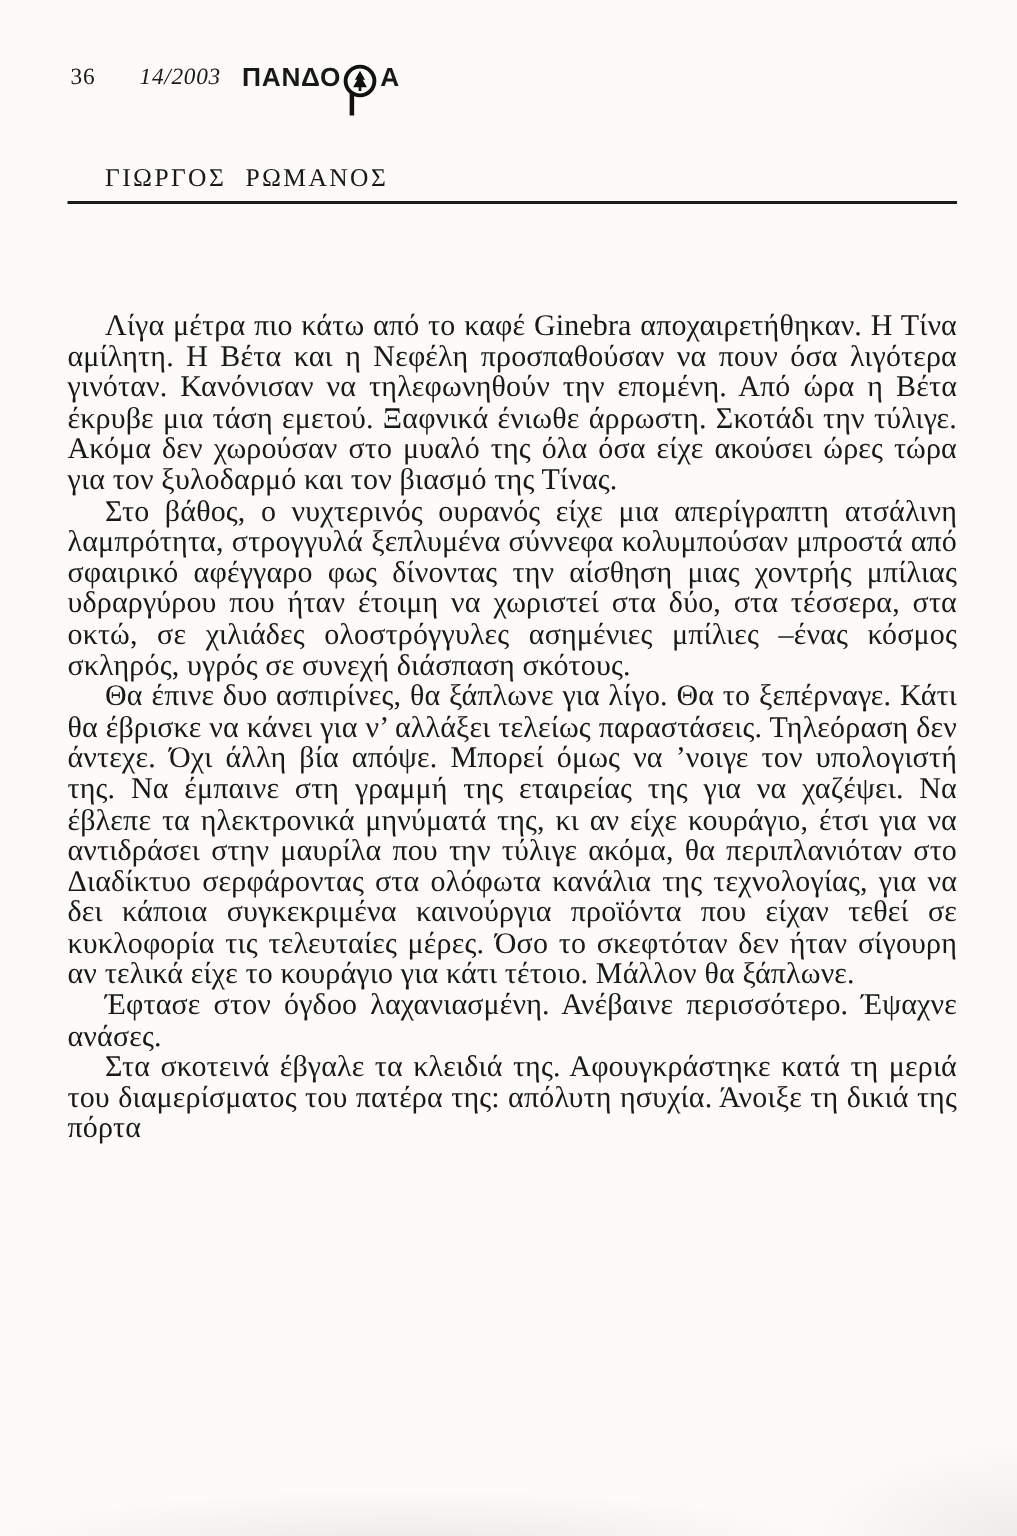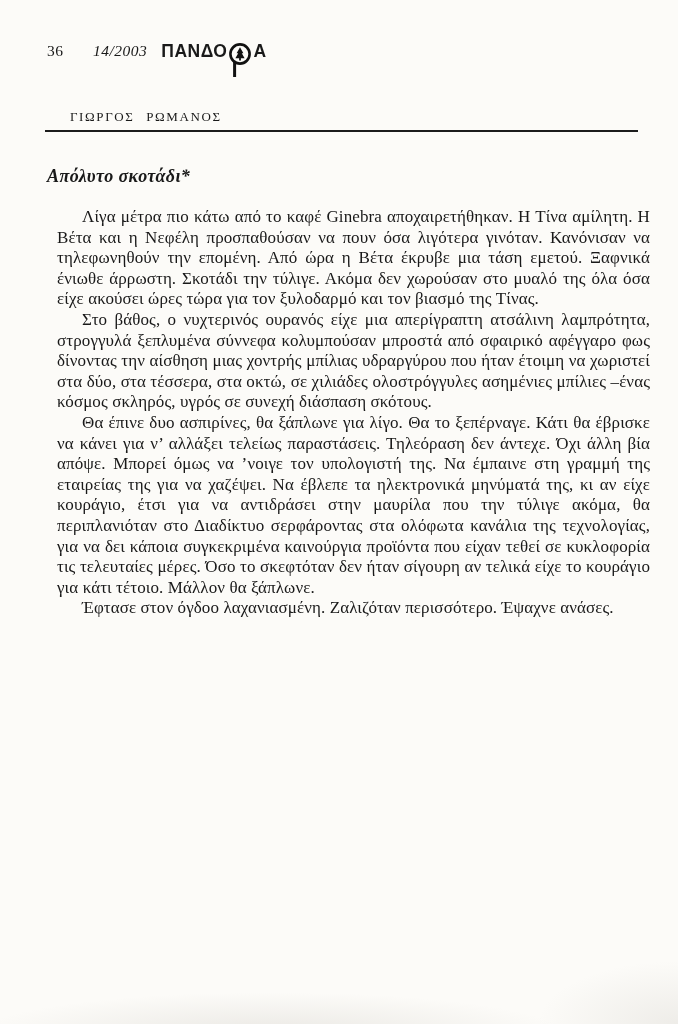--- a/index.html
+++ b/index.html
@@ -59,21 +59,21 @@
 
   
   .author-block {
     position: absolute;
     left: 45px;
     top: 109px;
     width: 593px;
   }
   .author-name {
     padding-left: 25px;
-    font-size: 13px;
+    font-size: 17px;
     letter-spacing: 1.6px;
     word-spacing: 7px;
   }
   .header-rule {
     margin-top: 5px;
     height: 2px;
     background: #1c1c1c;
     width: 100%;
   }
 
@@ -85,24 +85,24 @@
     margin: 0;
     font-size: 18px;
     font-weight: 700;
     font-style: italic;
     letter-spacing: 0.4px;
   }
 
   
   .article-body {
     position: absolute;
-    left: 57px;
+    left: 45px;
     top: 207px;
     width: 593px;
-    font-size: 17px;
+    font-size: 20px;
     line-height: 20.6px;
     text-align: justify;
     letter-spacing: 0.1px;
     hyphens: auto;
     -webkit-hyphens: auto;
   }
   .article-body p {
     margin: 0;
     text-indent: 25px;
   }
@@ -126,22 +126,22 @@
       </span>
       <span>Α</span>
     </span>
   </div>
 
   <div class="author-block">
     <div class="author-name">ΓΙΩΡΓΟΣ ΡΩΜΑΝΟΣ</div>
     <div class="header-rule"></div>
   </div>
 
-  <h1 class="article-title">Απόλυτο σκοτάδι*</h1>
 
   <section class="article-body">
     <p>Λίγα μέτρα πιο κάτω από το καφέ Ginebra αποχαιρετήθηκαν. Η Τίνα αμίλητη. Η Βέτα και η Νεφέλη προσπαθούσαν να πουν όσα λιγότερα γινόταν. Κανόνισαν να τηλεφωνηθούν την επομένη. Από ώρα η Βέτα έκρυβε μια τάση εμετού. Ξαφνικά ένιωθε άρρωστη. Σκοτάδι την τύλιγε. Ακόμα δεν χωρούσαν στο μυαλό της όλα όσα είχε ακούσει ώρες τώρα για τον ξυλοδαρμό και τον βιασμό της Τίνας.</p>
     <p>Στο βάθος, ο νυχτερινός ουρανός είχε μια απερίγραπτη ατσάλινη λαμπρότητα, στρογγυλά ξεπλυμένα σύννεφα κολυμπούσαν μπροστά από σφαιρικό αφέγγαρο φως δίνοντας την αίσθηση μιας χοντρής μπίλιας υδραργύρου που ήταν έτοιμη να χωριστεί στα δύο, στα τέσσερα, στα οκτώ, σε χιλιάδες ολοστρόγγυλες ασημένιες μπίλιες –ένας κόσμος σκληρός, υγρός σε συνεχή διάσπαση σκότους.</p>
     <p>Θα έπινε δυο ασπιρίνες, θα ξάπλωνε για λίγο. Θα το ξεπέρναγε. Κάτι θα έβρισκε να κάνει για ν’ αλλάξει τελείως παραστάσεις. Τηλεόραση δεν άντεχε. Όχι άλλη βία απόψε. Μπορεί όμως να ’νοιγε τον υπολογιστή της. Να έμπαινε στη γραμμή της εταιρείας της για να χαζέψει. Να έβλεπε τα ηλεκτρονικά μηνύματά της, κι αν είχε κουράγιο, έτσι για να αντιδράσει στην μαυρίλα που την τύλιγε ακόμα, θα περιπλανιόταν στο Διαδίκτυο σερφάροντας στα ολόφωτα κανάλια της τεχνολογίας, για να δει κάποια συγκεκριμένα καινούργια προϊόντα που είχαν τεθεί σε κυκλοφορία τις τελευταίες μέρες. Όσο το σκεφτόταν δεν ήταν σίγουρη αν τελικά είχε το κουράγιο για κάτι τέτοιο. Μάλλον θα ξάπλωνε.</p>
-    <p>Έφτασε στον όγδοο λαχανιασμένη. Ζαλιζόταν περισσότερο. Έψαχνε ανάσες.</p>
+    <p>Έφτασε στον όγδοο λαχανιασμένη. Ανέβαινε περισσότερο. Έψαχνε ανάσες.</p>
+    <p>Στα σκοτεινά έβγαλε τα κλειδιά της. Αφουγκράστηκε κατά τη μεριά του διαμερίσματος του πατέρα της: απόλυτη ησυχία. Άνοιξε τη δικιά της πόρτα</p>
   </section>
 
 </div>
 
 </body></html>

